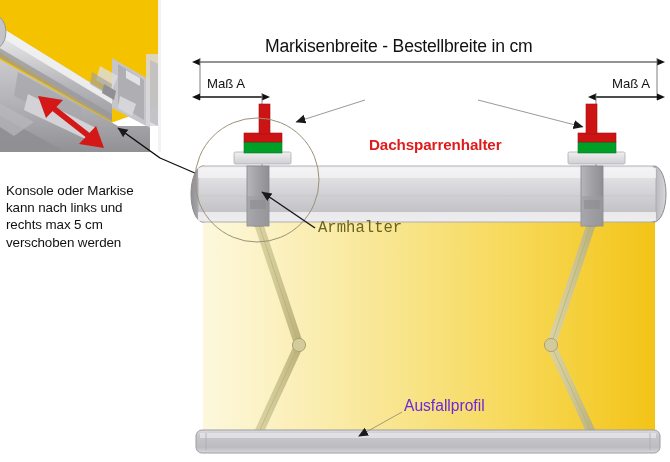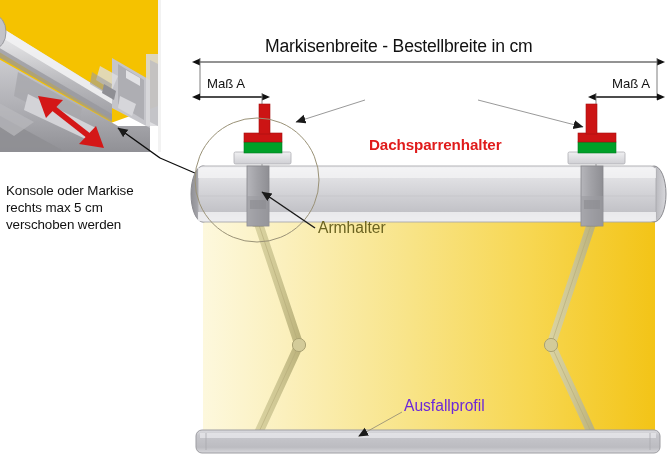--- a/index.html
+++ b/index.html
@@ -26,21 +26,21 @@
   .lbl-title{
     left:265px;top:36px;font-size:17.6px;color:#111111;letter-spacing:-0.2px;
   }
   .lbl-mass-left{left:207px;top:76px;font-size:13.2px;color:#111111;}
   .lbl-mass-right{left:612px;top:76px;font-size:13.2px;color:#111111;}
   .lbl-dach{
     left:369px;top:88px;font-size:15.2px;font-weight:bold;color:#e01b1b;
     letter-spacing:-0.1px;
     margin-top:48px;
   }
-  .lbl-arm{left:318px;top:219px;font-size:15.6px;color:#6b6321;}
+  .lbl-arm{left:318px;top:219px;font-size:15.6px;color:#6b6321;font-family:Liberation Mono, monospace;}
   .lbl-ausfall{left:404px;top:397px;font-size:15.6px;color:#6d28d9;}
 </style>
 </head>
 <body>
 
 <div id="stage">
 
   <svg viewBox="0 0 670 462" xmlns="http://www.w3.org/2000/svg">
     <defs>
       <linearGradient id="gFabric" x1="0" y1="0" x2="1" y2="0">
@@ -264,17 +264,18 @@
   <div class="lbl lbl-mass-right txt">Maß A</div>
 
   <div class="lbl lbl-dach txt">Dachsparrenhalter</div>
 
   <div class="lbl lbl-arm txt">Armhalter</div>
 
   <div class="lbl lbl-ausfall txt">Ausfallprofil</div>
 
   <div class="caption-block txt">
     <div>Konsole oder Markise</div>
+    <div>kann nach links und</div>
     <div>rechts max 5 cm</div>
     <div>verschoben werden</div>
   </div>
 
 </div>
 
 </body></html>

